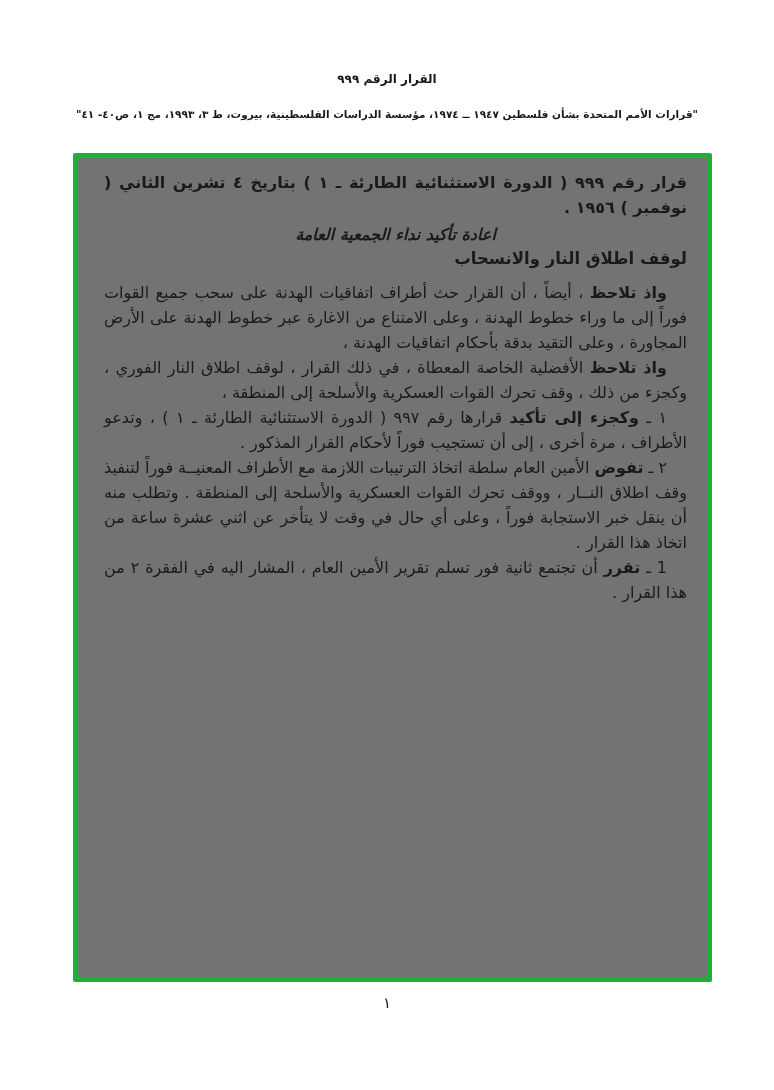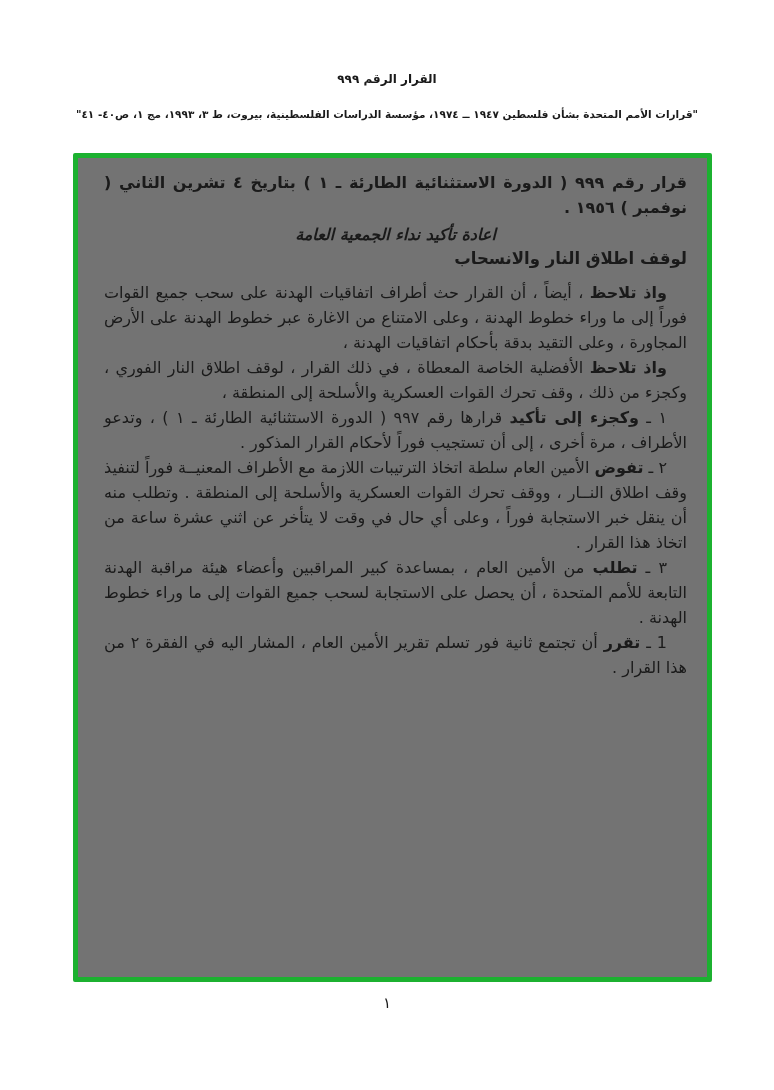--- a/index.html
+++ b/index.html
@@ -95,21 +95,20 @@
 
 
       <p class="para"><span class="b">واذ تلاحظ</span><span> ، أيضاً ، أن القرار حث أطراف اتفاقيات الهدنة على سحب جميع القوات فوراً إلى ما وراء خطوط الهدنة ، وعلى الامتناع من الاغارة عبر خطوط الهدنة على الأرض المجاورة ، وعلى التقيد بدقة بأحكام اتفاقيات الهدنة ،</span></p>
 
       <p class="para"><span class="b">واذ تلاحظ</span><span> الأفضلية الخاصة المعطاة ، في ذلك القرار ، لوقف اطلاق النار الفوري ، وكجزء من ذلك ، وقف تحرك القوات العسكرية والأسلحة إلى المنطقة ،</span></p>
 
       <p class="para"><span>١ ـ </span><span class="b">وكجزء إلى تأكيد</span><span> قرارها رقم ٩٩٧ ( الدورة الاستثنائية الطارئة ـ ١ ) ، وتدعو الأطراف ، مرة أخرى ، إلى أن تستجيب فوراً لأحكام القرار المذكور .</span></p>
 
       <p class="para"><span>٢ ـ </span><span class="b">تفوض</span><span> الأمين العام سلطة اتخاذ الترتيبات اللازمة مع الأطراف المعنيــة فوراً لتنفيذ وقف اطلاق النــار ، ووقف تحرك القوات العسكرية والأسلحة إلى المنطقة . وتطلب منه أن ينقل خبر الاستجابة فوراً ، وعلى أي حال في وقت لا يتأخر عن اثني عشرة ساعة من اتخاذ هذا القرار .</span></p>
 
-      <p class="para"><span>٣ ـ </span><span class="b">تطلب</span><span> من الأمين العام ، بمساعدة كبير المراقبين وأعضاء هيئة مراقبة الهدنة التابعة للأمم المتحدة ، أن يحصل على الاستجابة لسحب جميع القوات إلى ما وراء خطوط الهدنة .</span></p>
 
       <p class="para"><span>1 ـ </span><span class="b">تقرر</span><span> أن تجتمع ثانية فور تسلم تقرير الأمين العام ، المشار اليه في الفقرة ٢ من هذا القرار .</span></p>
 
 
     </div>
   </div>
 
   <div class="page-number">١</div>
 
 </div>

